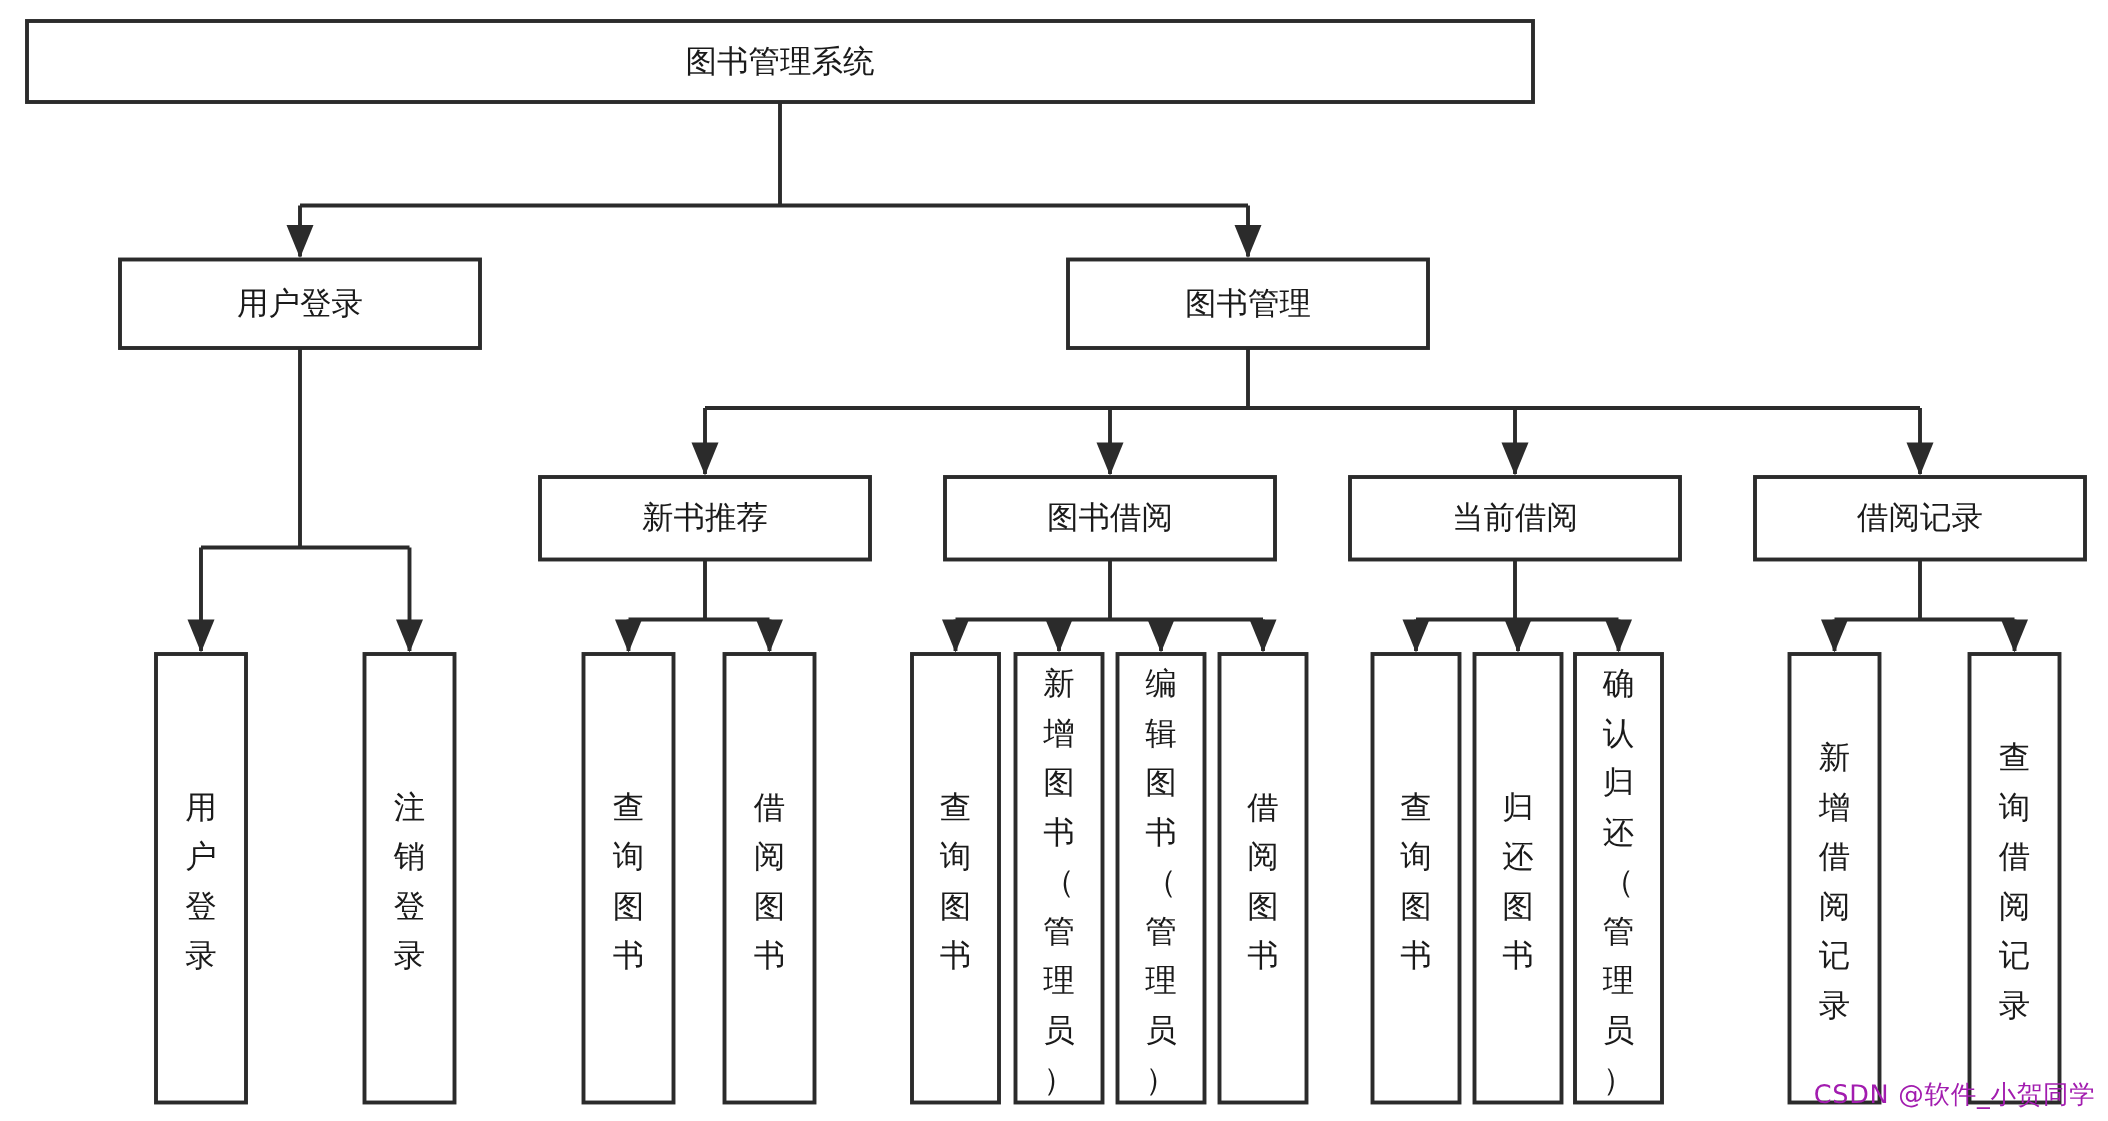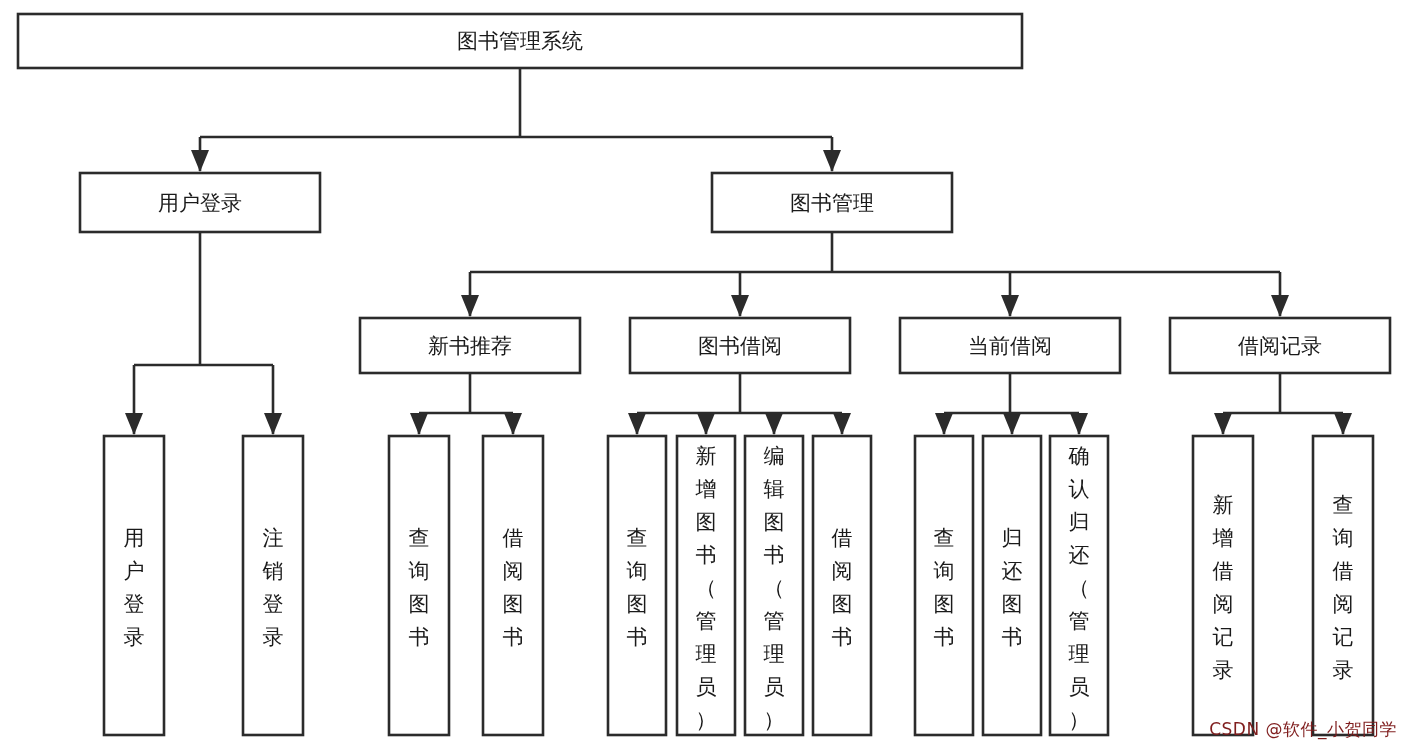--- a/index.html
+++ b/index.html
@@ -53,21 +53,21 @@
     font-family: "DejaVu Sans", "Liberation Sans", sans-serif;
     font-size: 21px;
     text-anchor: middle;
   }
   .watermark {
     position: absolute;
     right: 8px;
     bottom: 6px;
     font-family: "DejaVu Sans", "Liberation Sans", sans-serif;
     font-size: 17px;
-    color: #7f1d1d;
+    color: #a21caf;
     letter-spacing: 0.5px;
     white-space: nowrap;
     user-select: none;
   }
 </style>
 </head>
 <body>
 
 <div id="diagram-root">
 

